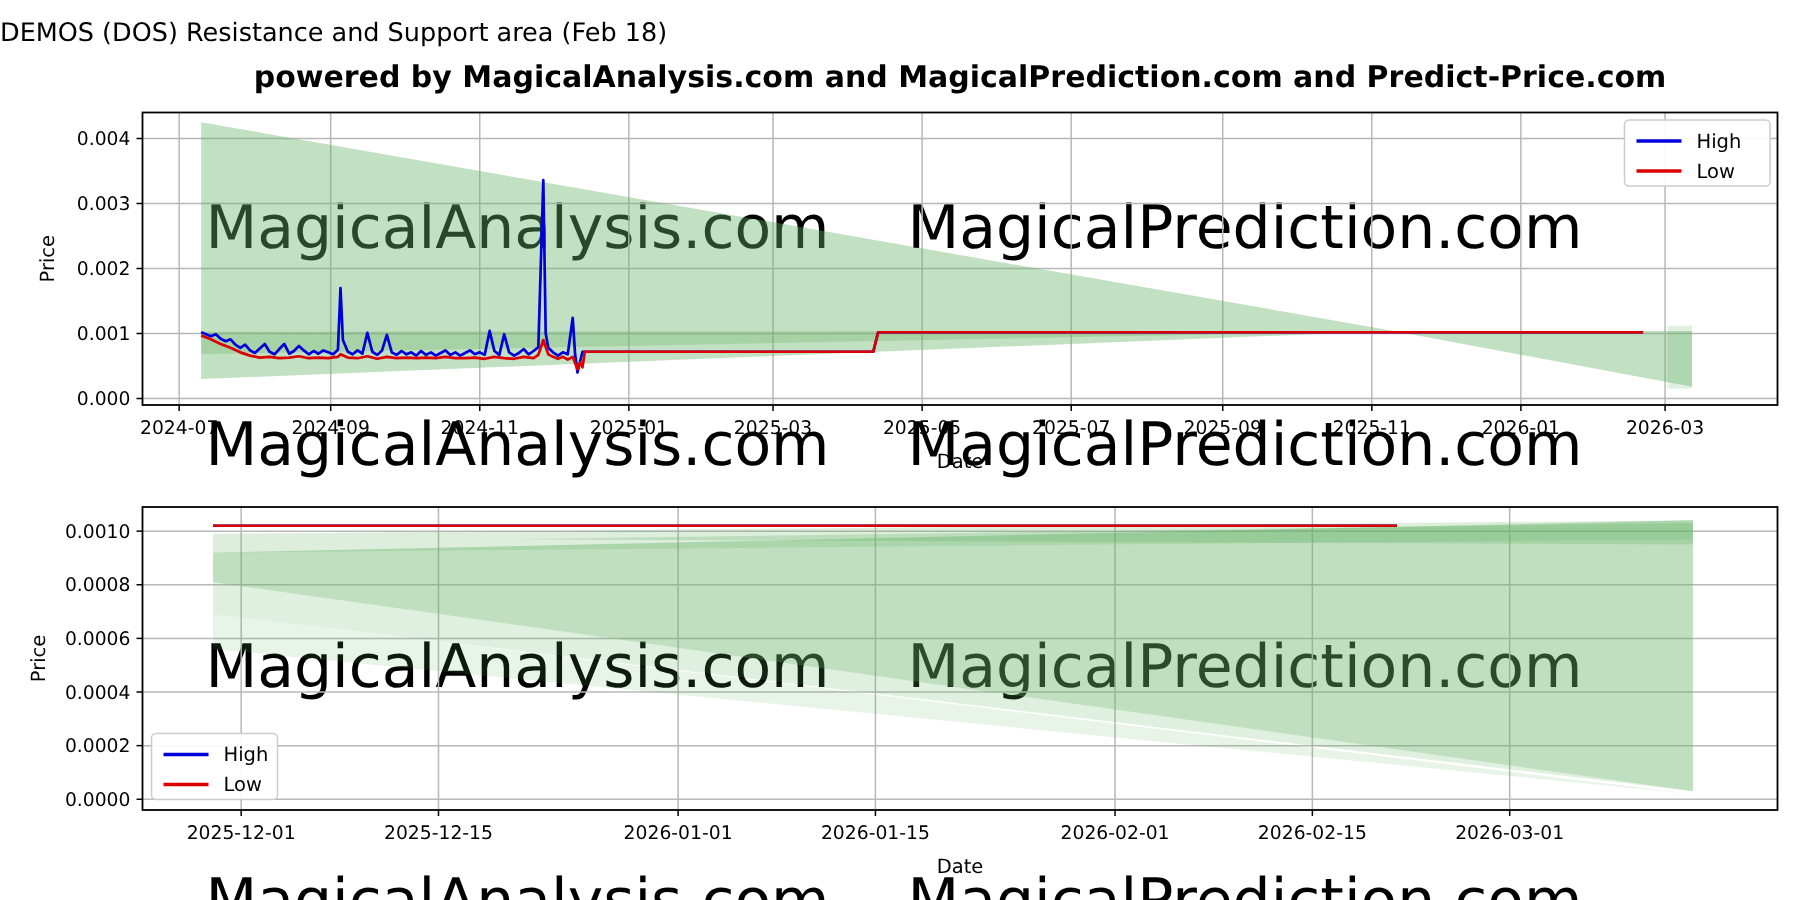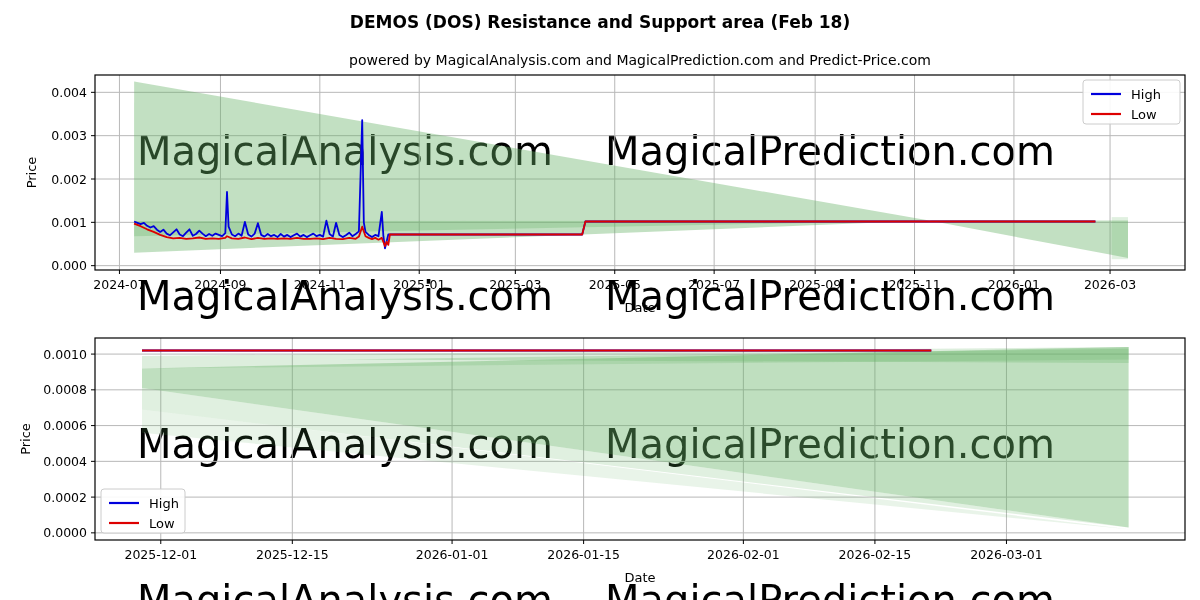--- a/index.html
+++ b/index.html
@@ -1,21 +1,21 @@
 <!DOCTYPE html>
 <html><head>
 <meta charset="utf-8">
 <style>
   html,body{margin:0;padding:0;background:#fff;}
   #figure{position:relative;width:1200px;height:600px;background:#ffffff;overflow:hidden;
           font-family:"DejaVu Sans","Liberation Sans",sans-serif;}
-  .title{position:absolute;top:12px;left:0;width:1200px;text-align:center;
-         font-size:17px;color:#000;font-weight:bold;}
-  .subtitle{position:absolute;top:52px;left:80px;width:1120px;text-align:center;
-         font-size:14px;color:#000;}
+  .title{position:absolute;top:12px;left:0;width:1200px;
+         font-size:17px;color:#000;}
+  .subtitle{position:absolute;top:39px;left:80px;width:1120px;text-align:center;
+         font-size:20px;color:#000;font-weight:bold;}
   svg{position:absolute;top:0;left:0;}
   svg text{font-family:"DejaVu Sans","Liberation Sans",sans-serif;fill:#000;}
 </style>
 </head>
 <body>
 
 <div id="figure">
   <div class="title">DEMOS (DOS) Resistance and Support area (Feb 18)</div>
   <div class="subtitle">powered by MagicalAnalysis.com and MagicalPrediction.com and Predict-Price.com</div>
   <svg id="chart-svg" width="1200" height="600" viewBox="0 0 1200 600">

